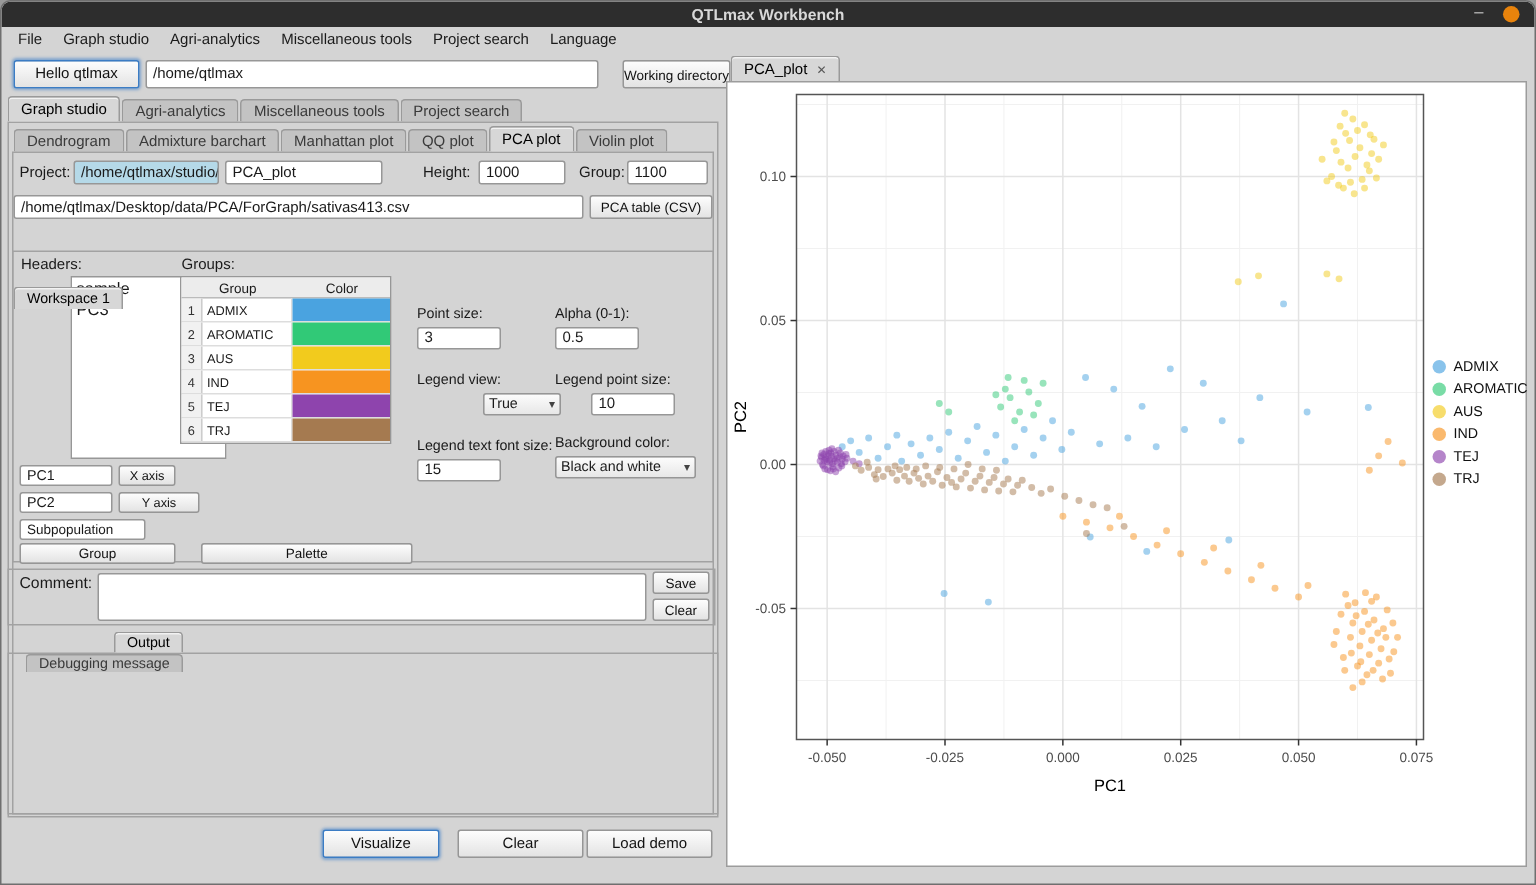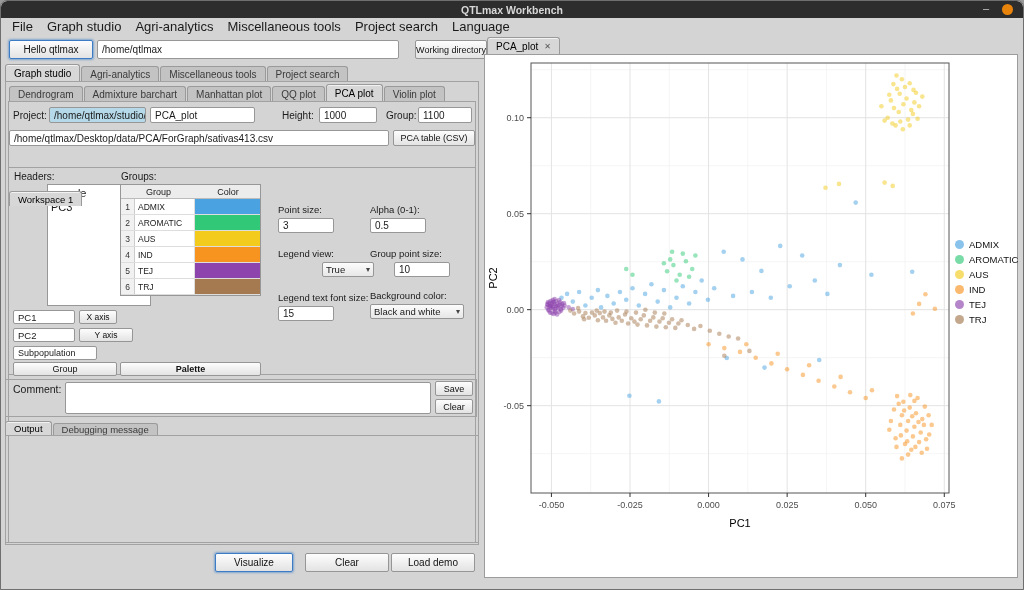--- a/index.html
+++ b/index.html
@@ -10,21 +10,21 @@
   .abs{position:absolute;}
   
   .titlebar{position:absolute;top:0;left:0;right:0;height:17px;background:#2d2d2d;
     border-radius:6px 6px 0 0;display:flex;align-items:center;justify-content:center;}
   .titlebar .title{font-size:10.5px;color:#d8d8d8;font-weight:bold;}
   .win-min{position:absolute;right:34px;top:1px;color:#c9c9c9;font-size:11px;cursor:default;}
   .win-close{position:absolute;right:10px;top:3px;width:11px;height:11px;border-radius:50%;
     background:#e8830c;}
   
   .menubar{position:absolute;top:17px;left:0;right:0;height:17px;display:flex;align-items:center;padding-left:4px;}
-  .menu-item{font-size:13px;padding:1px 7px;color:#1a1a1a;white-space:nowrap;}
+  .menu-item{font-size:10px;padding:1px 7px;color:#1a1a1a;white-space:nowrap;}
   
   .btn{background:linear-gradient(#fdfdfd,#e3e3e3);border:1px solid #969696;border-radius:2px;
     display:flex;align-items:center;justify-content:center;font-size:10px;color:#111;white-space:nowrap;}
   .btn.focused{border:1px solid #3b7cc4;box-shadow:0 0 2px 1px rgba(74,134,201,.6);}
   .input{background:#fff;border:1px solid #979797;border-radius:2px;font-size:10px;
     display:flex;align-items:center;padding:0 4px;white-space:nowrap;overflow:hidden;}
   .input.hl{background:#b5d9e8;}
   .select{background:linear-gradient(#fcfcfc,#e7e7e7);border:1px solid #969696;border-radius:2px;
     font-size:9.5px;display:flex;align-items:center;justify-content:space-between;padding:0 3px;white-space:nowrap;overflow:hidden;}
   .select .arr{font-size:8px;color:#444;margin-left:3px;}
@@ -160,50 +160,50 @@
           </div>
         </div>
     </div>
 
     <div class="input abs" style="left:8px;top:273px;width:62px;height:14px;font-size:9.5px;">PC1</div>
     <div class="btn abs" style="left:74px;top:273px;width:38px;height:14px;font-size:8.5px;">X axis</div>
     <div class="input abs" style="left:8px;top:291px;width:62px;height:14px;font-size:9.5px;">PC2</div>
     <div class="btn abs" style="left:74px;top:291px;width:54px;height:14px;font-size:8.5px;">Y axis</div>
     <div class="input abs" style="left:8px;top:309px;width:84px;height:14px;font-size:9px;">Subpopulation</div>
     <div class="btn abs" style="left:8px;top:325px;width:104px;height:14px;font-size:9px;">Group</div>
-    <div class="btn abs" style="left:115px;top:325px;width:141px;height:14px;font-size:9px;font-weight:bold;">Palette</div>
+    <div class="btn abs" style="left:129px;top:325px;width:141px;height:14px;font-size:9px;">Palette</div>
 
     <span class="label abs" style="left:273px;top:167px;font-size:9.5px;">Point size:</span>
     <div class="input abs" style="left:273px;top:181px;width:56px;height:15px;">3</div>
     <span class="label abs" style="left:365px;top:167px;font-size:9.5px;">Alpha (0-1):</span>
     <div class="input abs" style="left:365px;top:181px;width:56px;height:15px;">0.5</div>
 
     <span class="label abs" style="left:273px;top:211px;font-size:9.5px;">Legend view:</span>
     <div class="select abs" style="left:273px;top:225px;width:52px;height:15px;margin-left:44px;">
       <span>True</span>
       <span class="arr">▾</span>
     </div>
-    <span class="label abs" style="left:365px;top:211px;font-size:9.5px;">Group point size:</span>
+    <span class="label abs" style="left:365px;top:211px;font-size:9.5px;">Legend point size:</span>
     <div class="input abs" style="left:365px;top:225px;width:56px;height:15px;margin-left:24px;">10</div>
 
     <span class="label abs" style="left:273px;top:255px;font-size:9.5px;">Legend text font size:</span>
     <div class="input abs" style="left:273px;top:269px;width:56px;height:15px;">15</div>
     <span class="label abs" style="left:365px;top:253px;font-size:9.5px;">Background color:</span>
     <div class="select abs" style="left:365px;top:267px;width:94px;height:15px;">
       <span>Black and white</span>
       <span class="arr">▾</span>
     </div>
 
     <div class="frame abs" style="left:0px;top:342px;width:472px;height:38px;"></div>
     <span class="label abs" style="left:8px;top:346px;font-size:10.5px;">Comment:</span>
     <div class="textarea abs" style="left:60px;top:345px;width:366px;height:32px;"></div>
     <div class="btn abs" style="left:430px;top:344px;width:38px;height:15px;font-size:9px;">Save</div>
     <div class="btn abs" style="left:430px;top:362px;width:38px;height:15px;font-size:9px;">Clear</div>
 
-    <div class="tabbar abs" style="left:0px;top:384px;">
+    <div class="tabbar abs" style="left:12px;top:384px;flex-direction:column;">
       <div class="tab active" style="height:14px;font-size:9.5px;">Output</div>
       <div class="tab" style="height:12px;font-size:9.5px;">Debugging message</div>
     </div>
     <div class="frame abs" style="left:0px;top:398px;width:474px;height:108px;"></div>
 
     <div class="btn focused abs" style="left:210px;top:516px;width:78px;height:19px;">Visualize</div>
     <div class="btn abs" style="left:300px;top:516px;width:84px;height:19px;">Clear</div>
     <div class="btn abs" style="left:386px;top:516px;width:84px;height:19px;">Load demo</div>
   </div>
 

